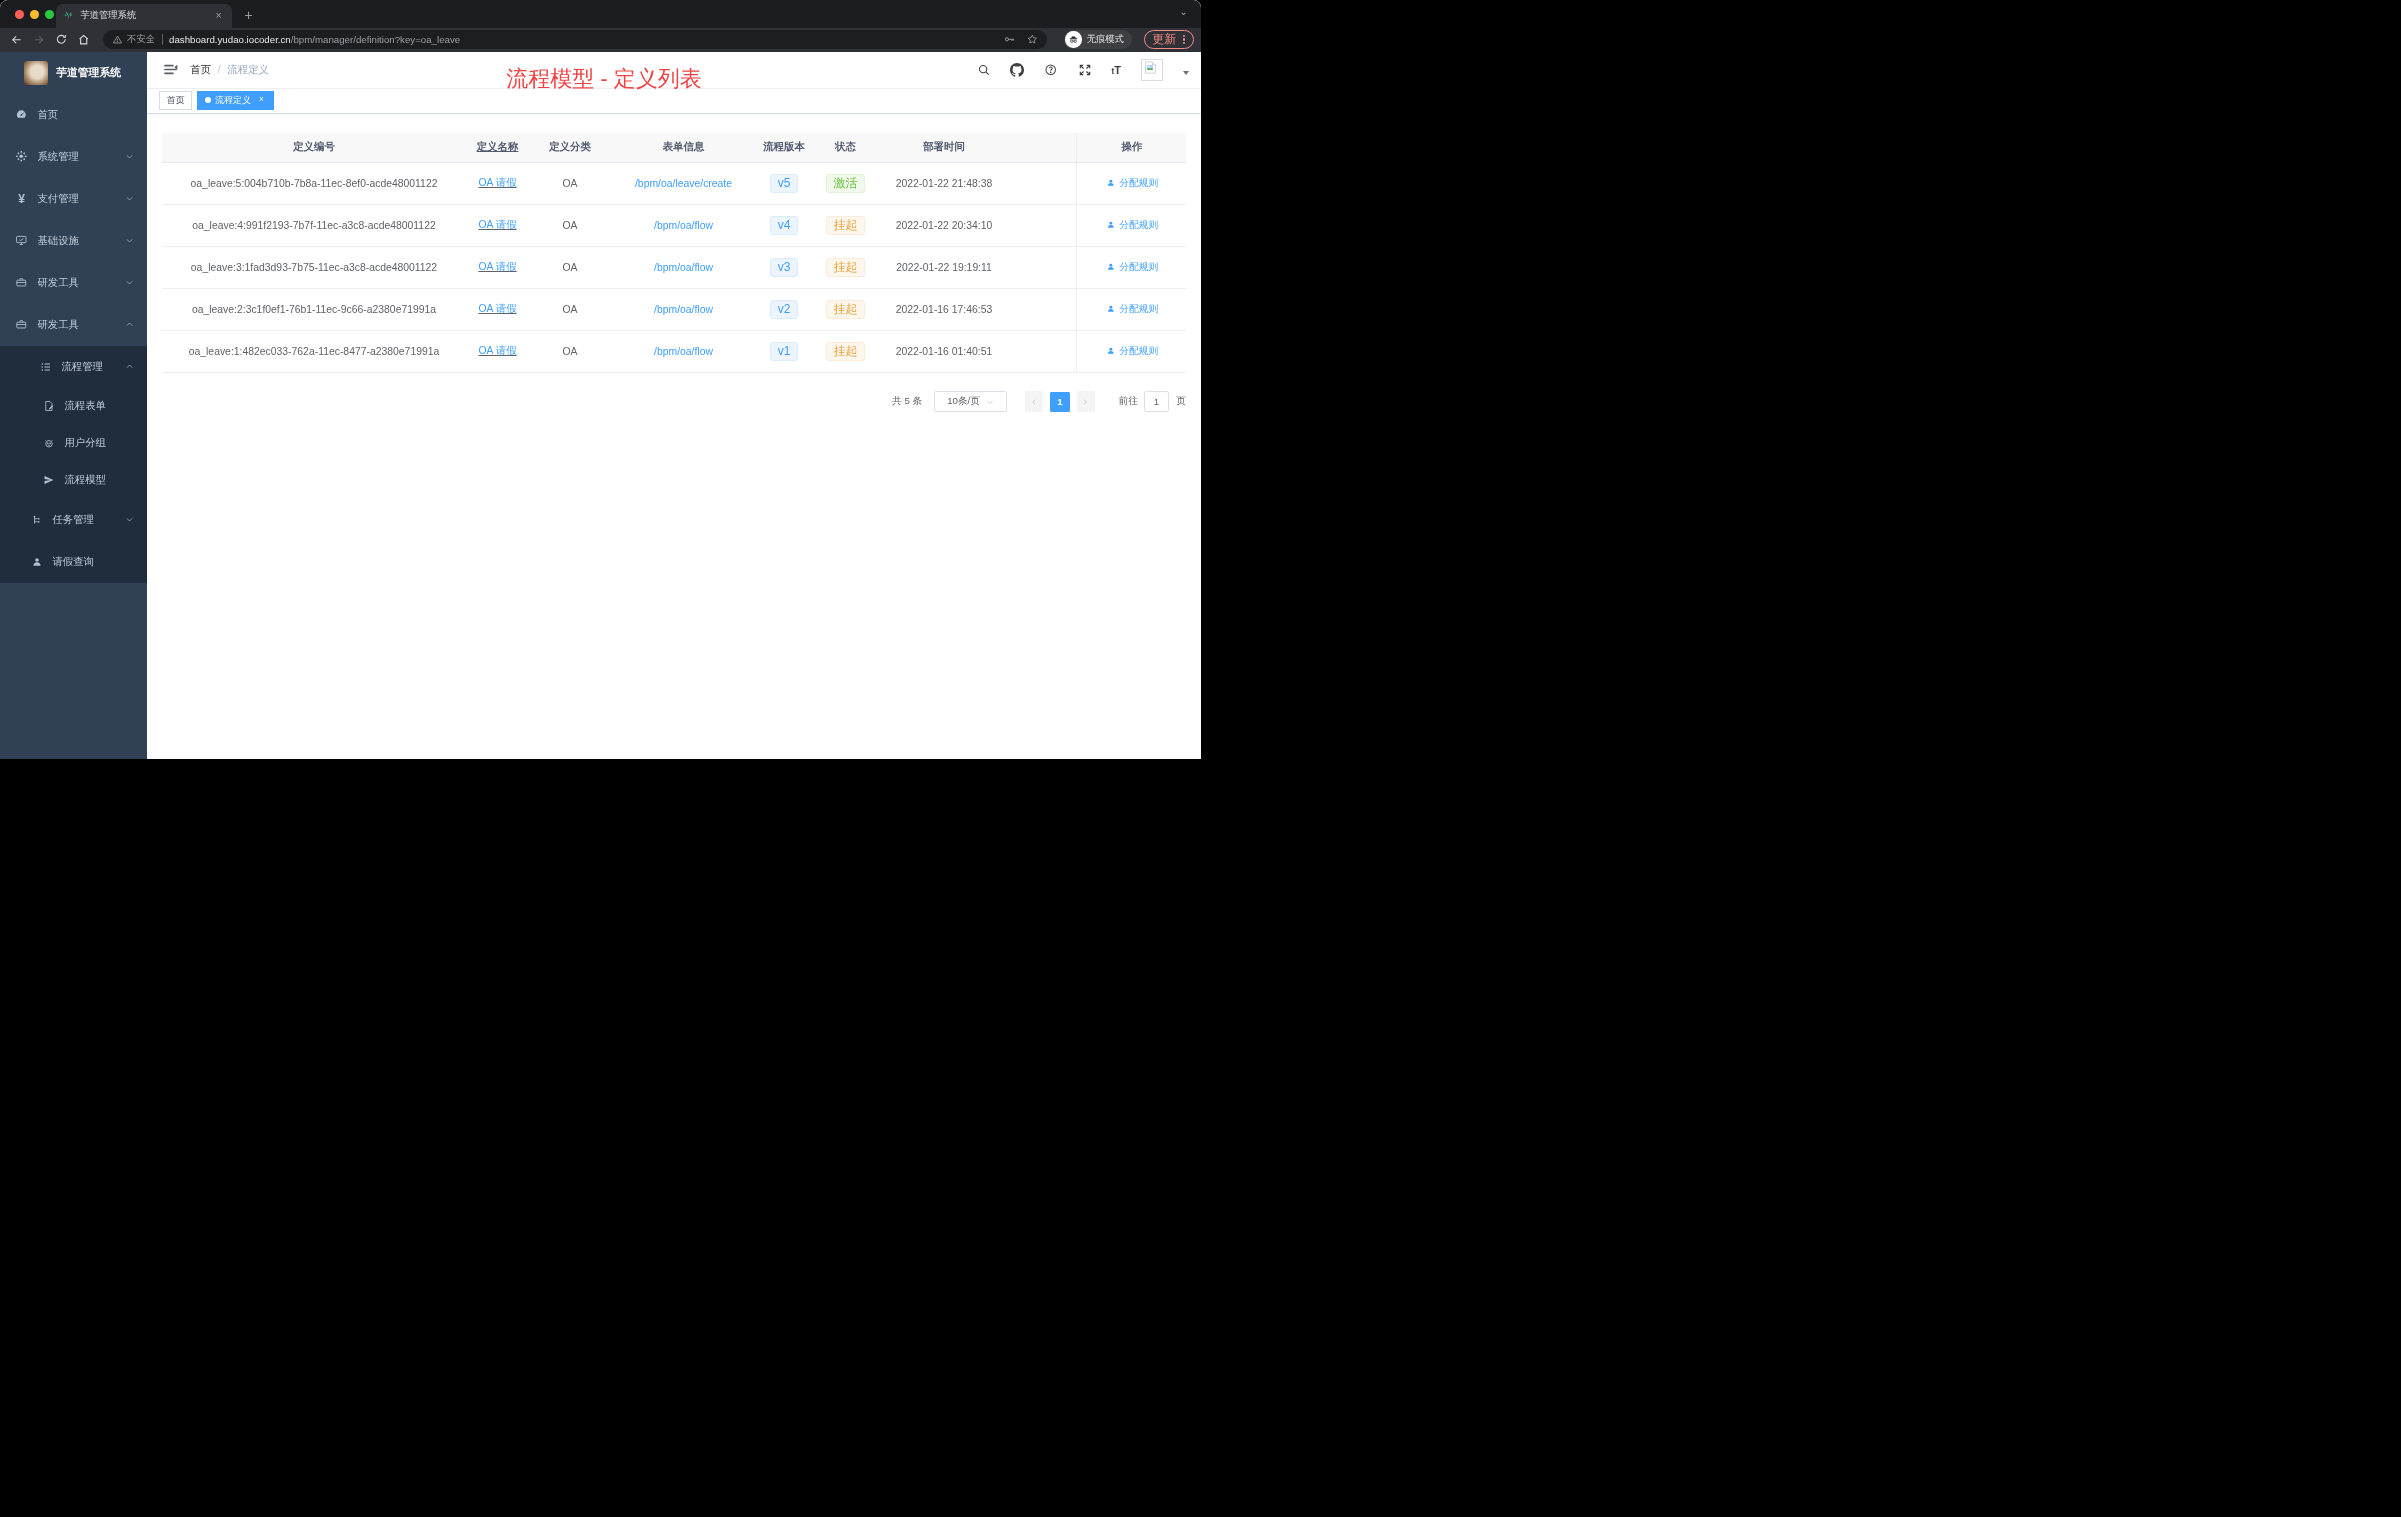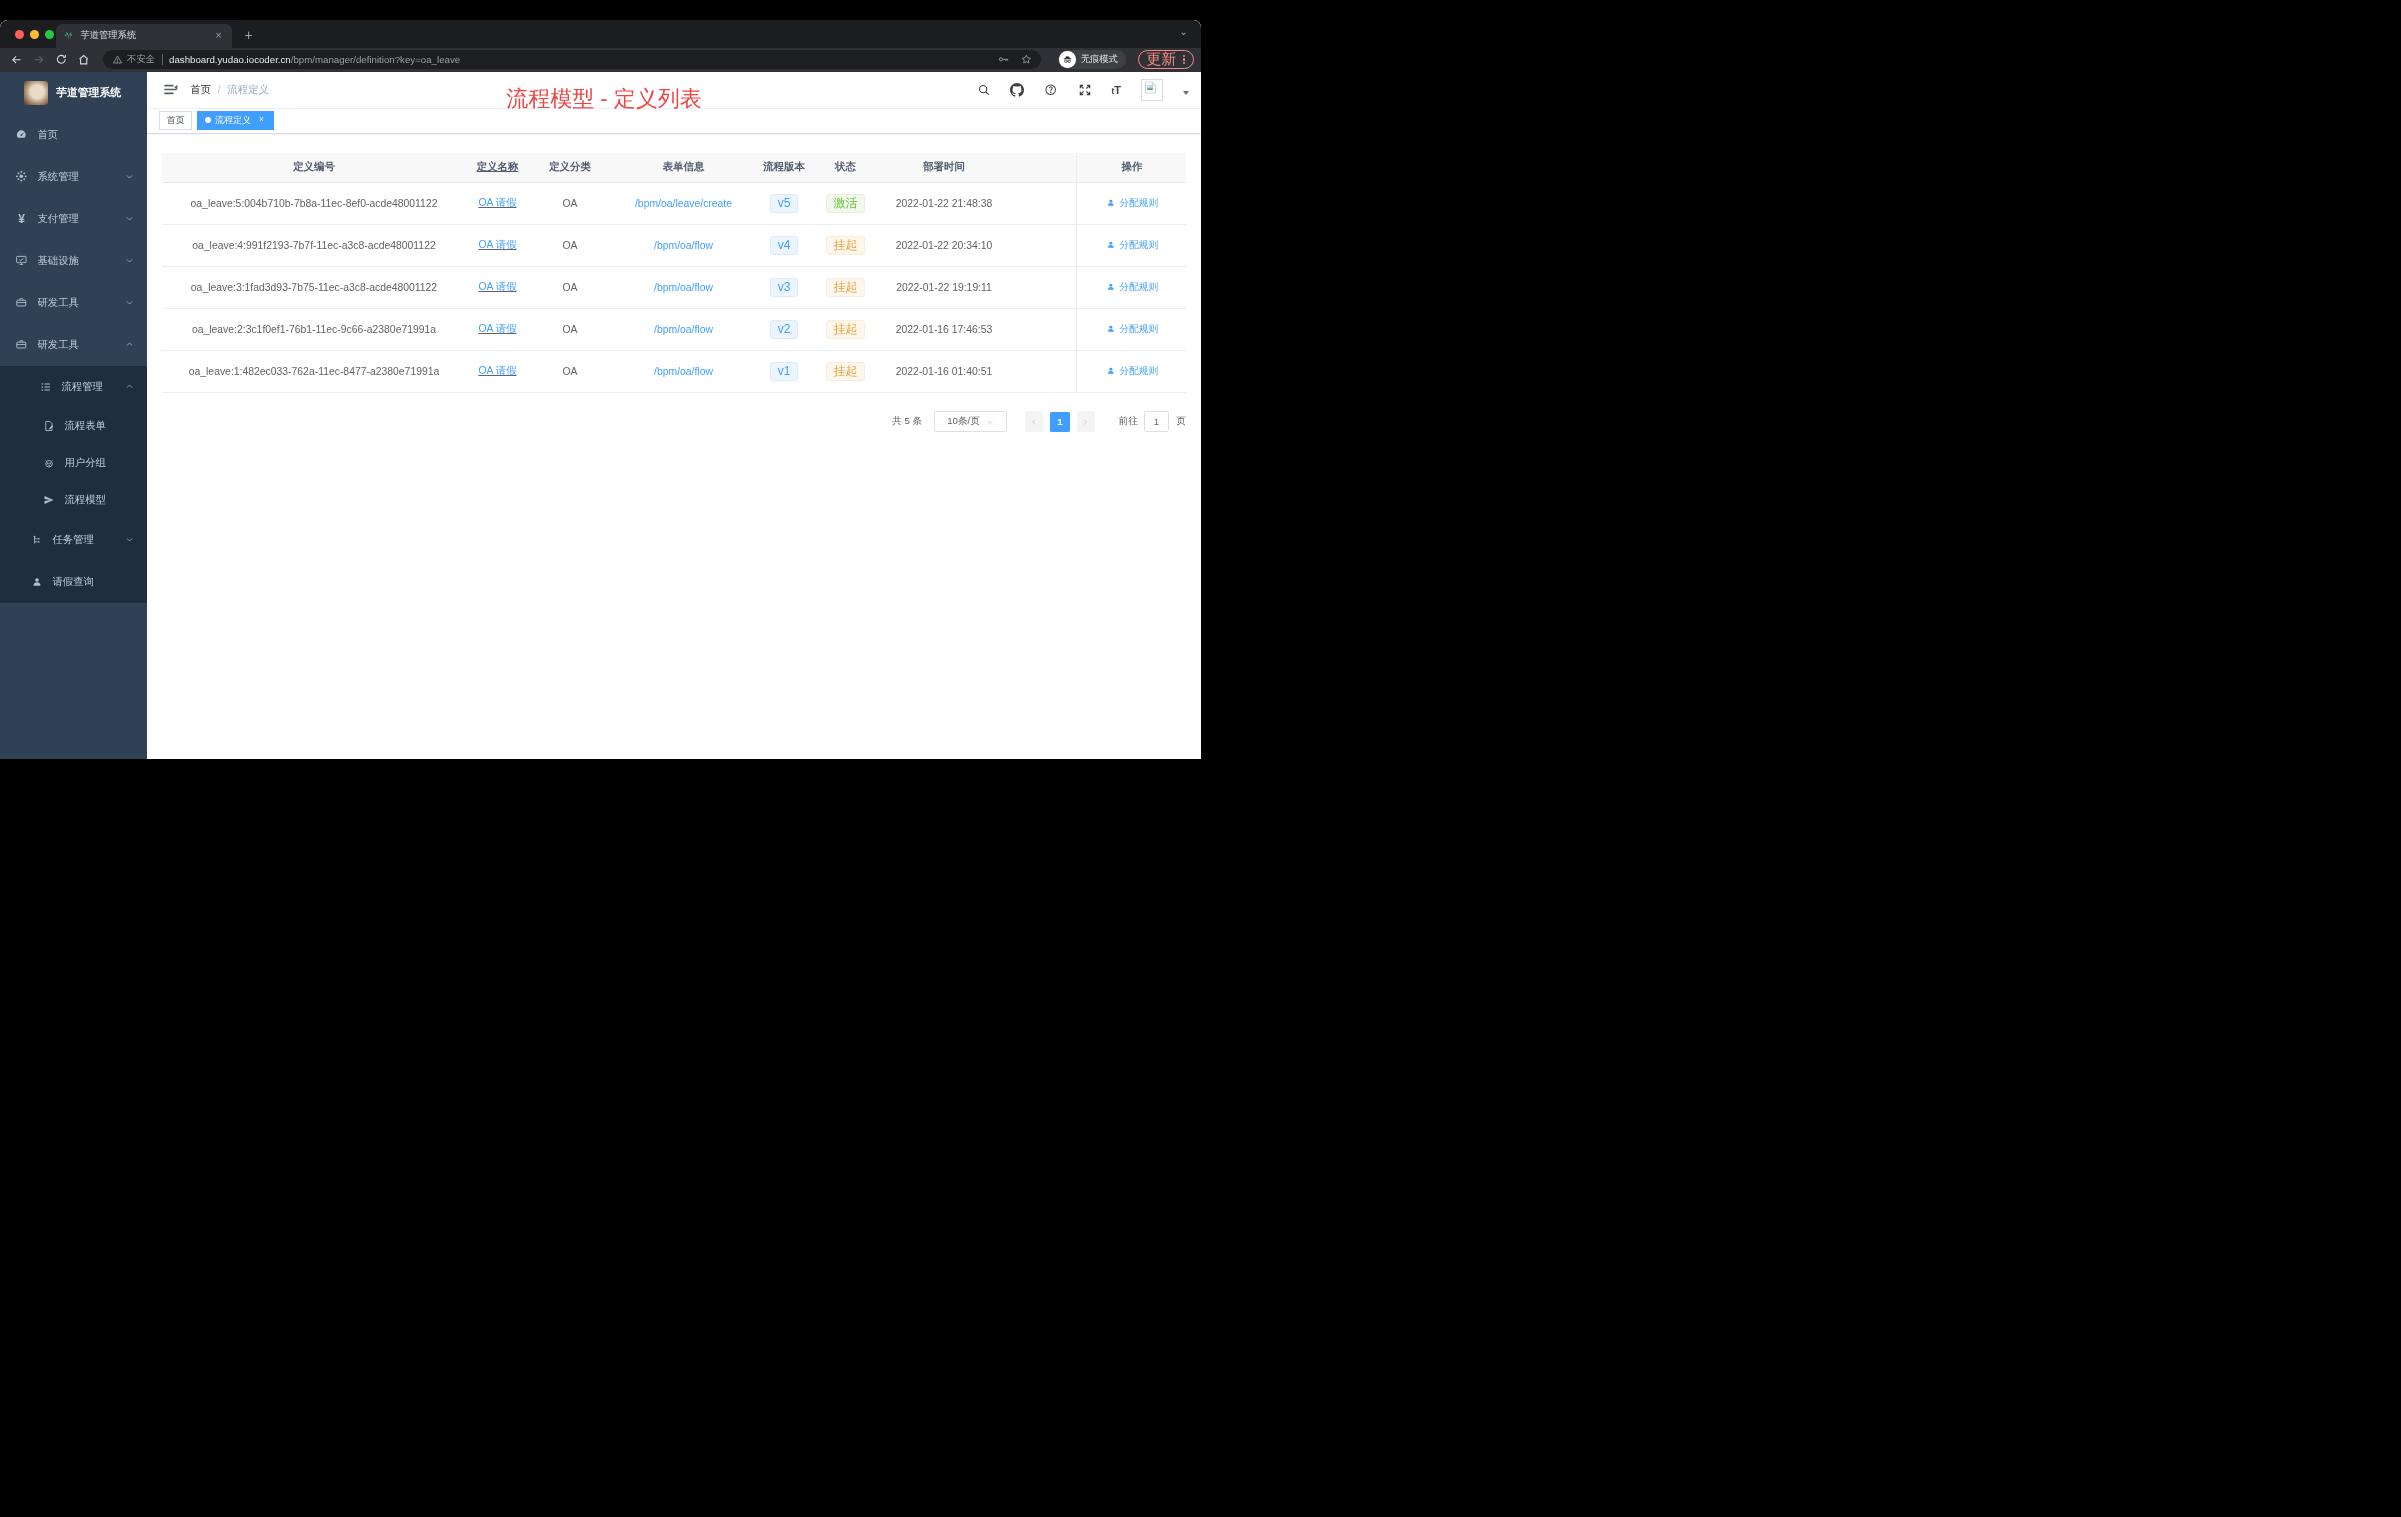--- a/index.html
+++ b/index.html
@@ -1,18 +1,18 @@
 <!DOCTYPE html>
 <html style="font-size:12px"><head>
 <meta charset="utf-8">
 <style>
   * { margin:0; padding:0; box-sizing:border-box; }
   html,body { width:1201px; height:759px; }
   body { font-family:"Liberation Sans","DejaVu Sans",sans-serif; background:#000; }
-  .window { width:1201px; height:759px; position:relative; overflow:hidden; background:#fff; border-radius:7.4px 7.4px 0 0;margin-top:20px; }
+  .window { width:1201px; height:759px; position:relative; overflow:hidden; background:#fff; border-radius:7.4px 7.4px 0 0; }
 
   
   .tabstrip { height:27.5px; background:#1c1d20; display:flex; align-items:flex-end; position:relative; border-radius:7.4px 7.4px 0 0; }
   .traffic { position:absolute; left:15px; top:9.7px; display:flex; gap:6px; }
   .light { width:9px; height:9px; border-radius:50%; }
   .light.red { background:#ff5f57; } .light.yellow { background:#febc2e; } .light.green { background:#28c840; }
   .tab { position:absolute; left:56px; top:3.7px; width:176px; height:24px; background:#303136; border-radius:6.7px 6.7px 0 0; display:flex; align-items:center; padding:0 7.4px; }
   .tab-title { color:#dfe1e5; font-size:9.3px; margin-left:6px; flex:1; white-space:nowrap; overflow:hidden; }
   .tab-close { color:#9aa0a6; font-size:10.4px; width:12px; text-align:center; cursor:pointer; }
   .newtab { position:absolute; left:239px; top:6px; color:#9aa0a6; font-size:14px; width:19.3px; height:19.3px; text-align:center; line-height:18.6px; }
@@ -22,21 +22,21 @@
   .urlpill { flex:1; height:19.3px; background:#1d1e21; border-radius:9.7px; display:flex; align-items:center; padding:0 9px; margin:0 6px; }
   .sec-label { color:#9aa0a6; font-size:9.3px; margin-left:3.7px; }
   .url-div { width:0.7px; height:10.4px; background:#5f6368; margin:0 6.7px; }
   .url-host { color:#e8eaed; font-size:9.7px; }
   .url-path { color:#9aa0a6; font-size:9.7px; }
   .url-spacer { flex:1; }
   .incog { height:19.3px; background:#3c4043; border-radius:9.7px; display:flex; align-items:center; padding:1.5px; margin-left:6px; }
   .incog-circle { width:16.3px; height:16.3px; border-radius:50%; background:#fff; display:flex; align-items:center; justify-content:center; }
   .incog-label { color:#e8eaed; font-size:9.3px; margin:0 6.7px 0 5.2px; }
   .updatepill { height:19.3px; border:1.1px solid #f28b82; border-radius:9.7px; color:#f28b82; display:flex; align-items:center; padding:0 7.4px; margin-left:7.4px; gap:6.7px; }
-  .update-label { font-size:15px; }
+  .update-label { font-size:12px; }
   .kebab { display:flex; flex-direction:column; gap:1.5px; }
   .kebab i { width:2.2px; height:2.2px; border-radius:50%; background:#f28b82; }
 
   
   .app { display:flex; height:708px; }
   .sidebar { width:147px; background:#304156; color:#bfcbd9; flex-shrink:0; }
   .logo-row { height:42px; display:flex; align-items:center; padding-left:24px; }
   .logo-img { width:24px; height:24px; border-radius:3px; background:radial-gradient(circle at 55% 45%, #e8dcc8 0 35%, #9c7b5a 70%, #4a3627 100%); }
   .brand { color:#fff; font-size:10.8px; font-weight:bold; margin-left:8.2px; }
   .mi { display:flex; align-items:center; height:42px; padding:0 13.4px 0 15px; font-size:10.4px; cursor:pointer; }

